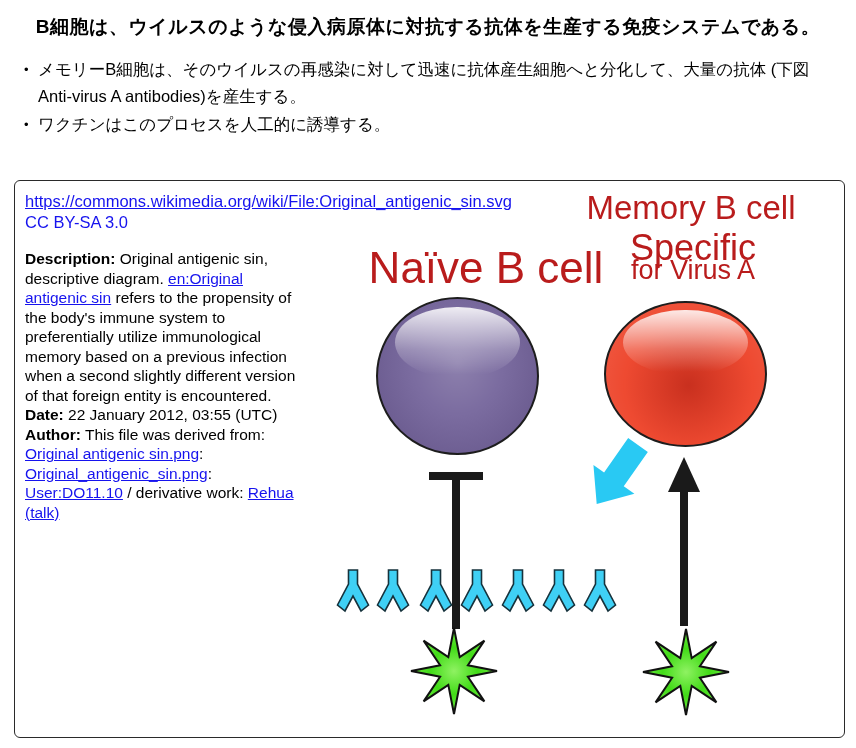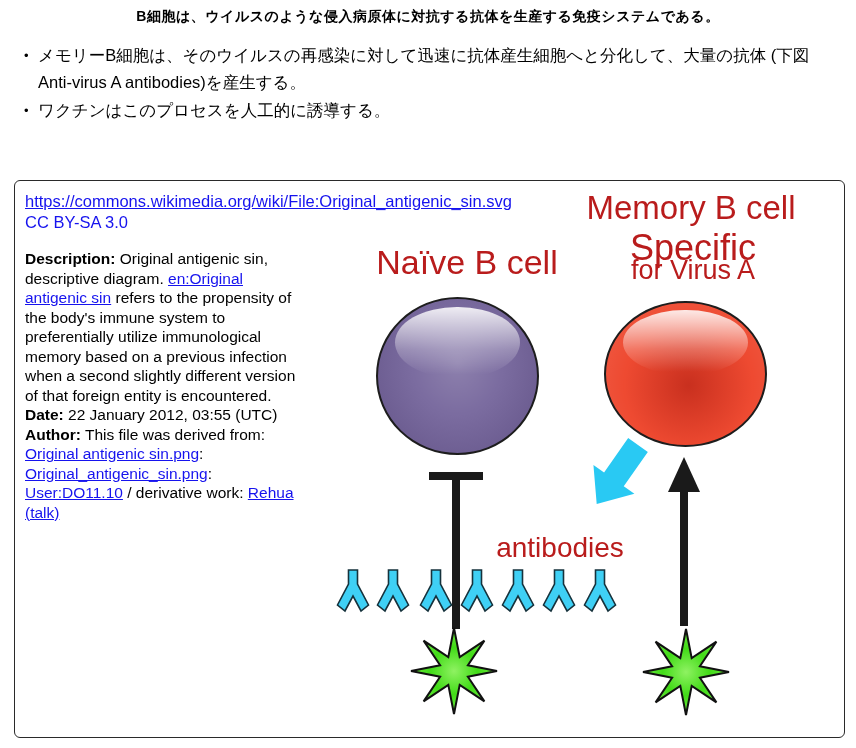--- a/index.html
+++ b/index.html
@@ -1,40 +1,40 @@
 <!DOCTYPE html>
 <html style="--naive-cell: #7b6ca0; --memory-cell: #ee4a31; --cyan-arrow: #29c9f3; --antibody: #3fd0f5; --virus-green: #42db18; --black: #1a1a1a; --link-blue: #1613ee;"><head>
 <meta charset="utf-8">
 <style>
   * { margin:0; padding:0; box-sizing:border-box; }
   html,body { width:856px; height:748px; background:#ffffff; overflow:hidden;
     font-family:"Liberation Sans","DejaVu Sans",sans-serif; color:#000; }
 
-  .page-title { text-align:center; font-size:14px; font-weight:bold; padding-top:8px; letter-spacing:.5px; }
+  .page-title { text-align:center; font-size:19px; font-weight:bold; padding-top:14px; letter-spacing:.5px; }
 
   .bullets { margin:16px 14px 0 22px; }
   .bullets li { list-style:none; position:relative; padding-left:16px;
     font-size:16.5px; line-height:27px; margin-bottom:1px; }
   .bullets li::before { content:"•"; position:absolute; left:2px; top:0; font-size:13px; line-height:27px; }
 
   .fig-box { position:absolute; left:14px; top:180px; width:831px; height:558px;
     border:1.5px solid #2a2a2a; border-radius:6px; background:#fff; }
 
   .src-block { position:absolute; left:10px; top:10px; width:545px; font-size:16.5px; line-height:21px; }
   a.lnk { color:var(--link-blue,#1613ee); text-decoration:underline; cursor:pointer; }
   .license { color:var(--link-blue,#1613ee); text-decoration:none; }
 
   .desc-block { position:absolute; left:10px; top:68px; width:280px;
     font-size:15.5px; line-height:19.5px; }
   .desc-block b { font-weight:bold; }
 
   
   .dlabel { position:absolute; font-family:Liberation Sans, sans-serif; color:#b91c1c;
     white-space:nowrap; transform:translateX(-50%); text-align:center; }
-  .lbl-naive   { left:452px; top:62px;  font-size:34px; }
+  .lbl-naive   { left:471px; top:62px;  font-size:44px; }
   .lbl-memory  { left:676px; top:8px;   font-size:33px; }
   .lbl-spec1   { left:678px; top:46px;  font-size:36px;text-align:right; }
   .lbl-spec2   { left:678px; top:74px;  font-size:27px; }
   .lbl-anti1   { left:545px; top:322px; font-size:28px; }
   .lbl-anti2   { left:545px; top:351px; font-size:28px; }
   .lbl-virus   { left:568px; top:464px; font-size:35px; }
   .lbl-virus sup { font-size:23px; vertical-align:8px; }
 
   
   .cell { position:absolute; border:2.5px solid #1d1d1d; border-radius:50%; }
@@ -115,15 +115,14 @@
     <g fill="url(#starGrad)" stroke="#111" stroke-width="2">
       <use href="#star" x="439" y="490"></use>
       <use href="#star" x="671" y="491"></use>
     </g>
   </svg>
 
   <div class="dlabel lbl-naive">Naïve B cell</div>
   <div class="dlabel lbl-memory">Memory B cell</div>
   <div class="dlabel lbl-spec1">Specific</div>
   <div class="dlabel lbl-spec2">for Virus A</div>
-  <div class="dlabel lbl-anti2">antibodies</div>
 
 </div>
 
 </body></html>

